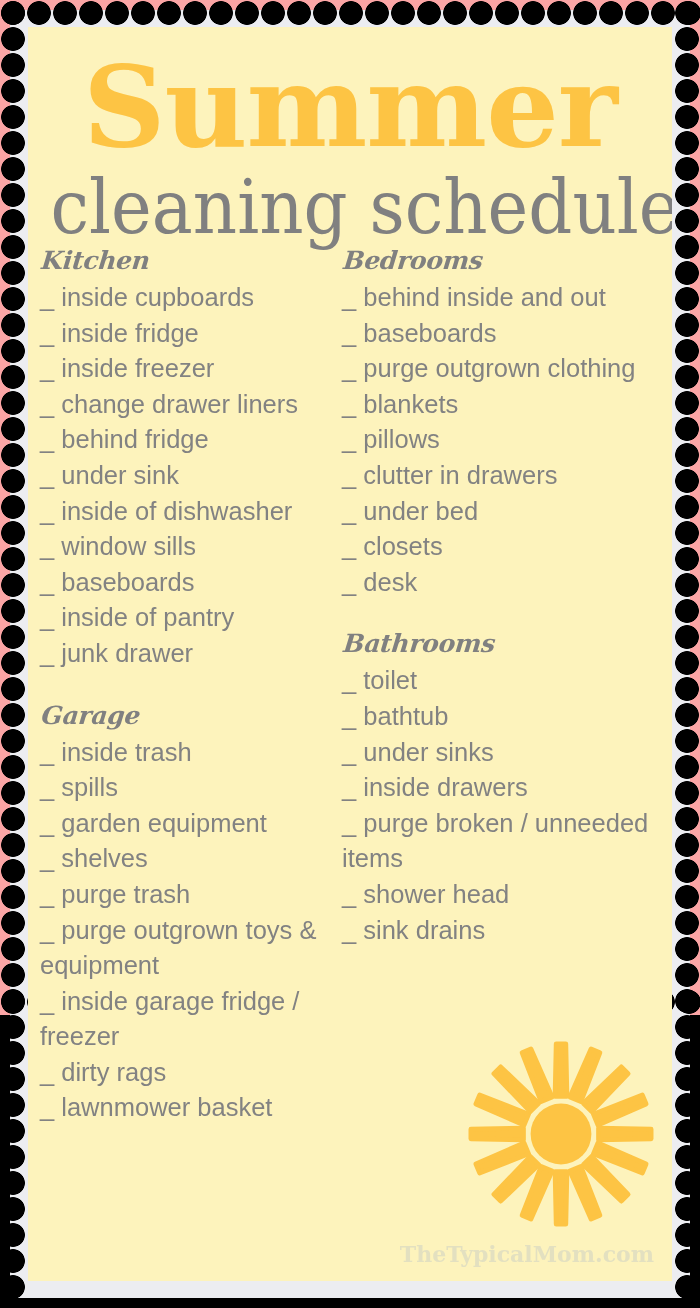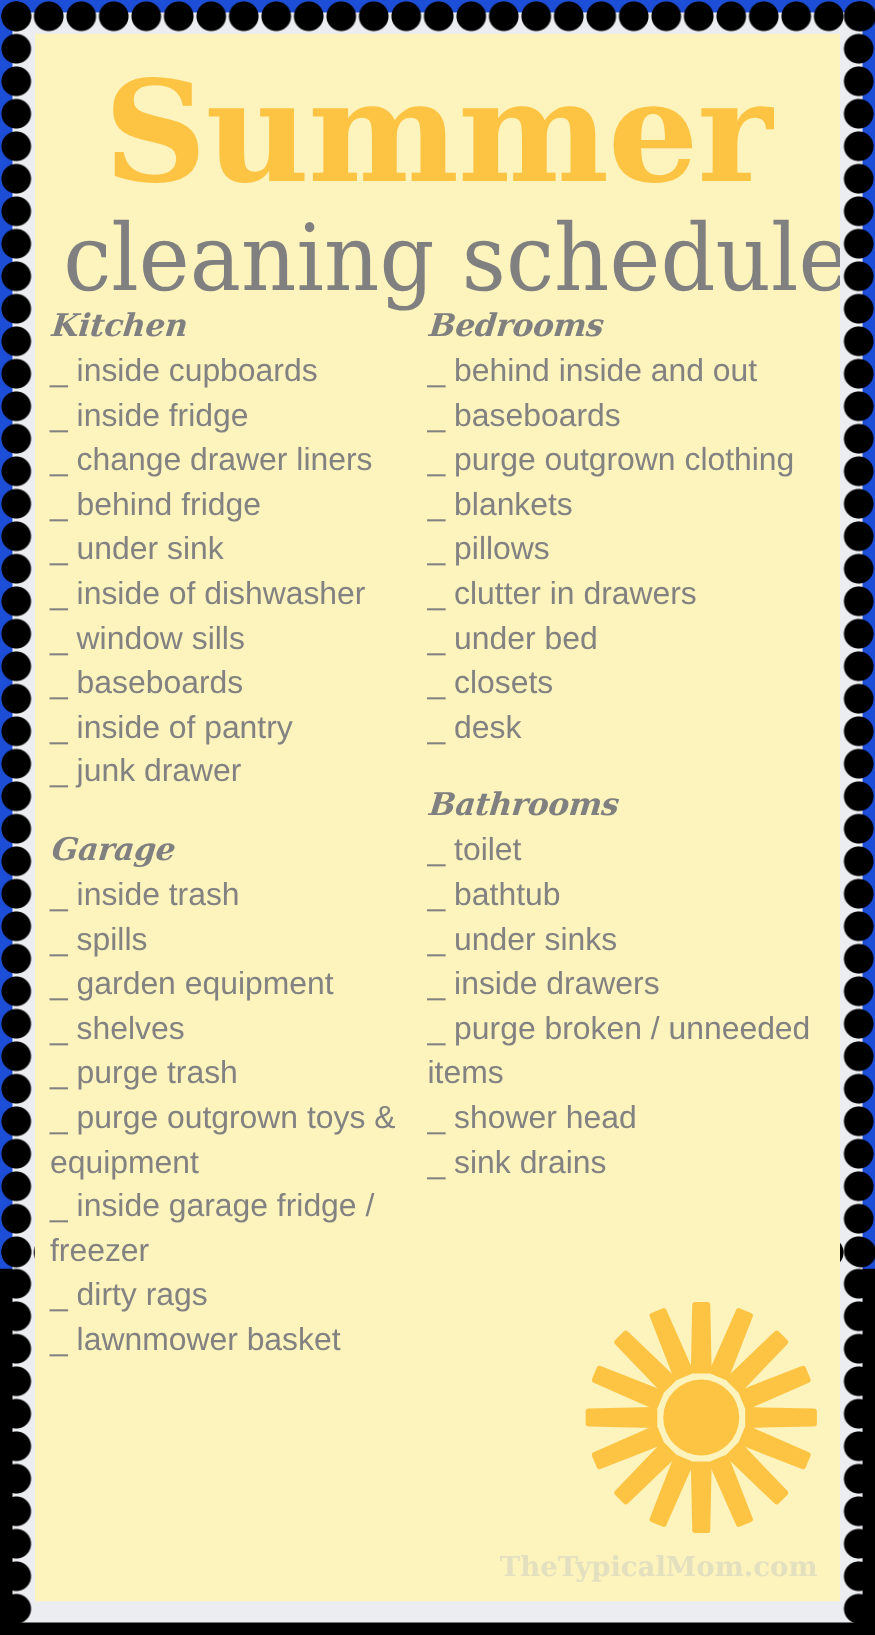--- a/index.html
+++ b/index.html
@@ -12,21 +12,21 @@
     height: 1308px;
     overflow: hidden;
     font-family: "Liberation Sans", sans-serif;
   }
 
   
   #stamp-frame {
     position: relative;
     width: 700px;
     height: 1015px;
-    background: #1d4ed8;
+    background: #fca5a5;
   }
 
   #stamp-border {
     position: absolute;
     left: 10px;
     top: 10px;
     width: 680px;
     height: 1288px;
     background: #ecedf1;
     
@@ -201,20 +201,21 @@
     <div id="title-block">
       <span id="title-main">Summer</span>
       <span id="title-sub">cleaning schedule</span>
     </div>
 
     <div id="columns">
       <div class="column" id="column-left">
           <div class="section"><div class="section-heading">Kitchen</div><ul class="section-list">
               <li class="list-item"><span class="tick">_</span><span> inside cupboards</span></li>
               <li class="list-item"><span class="tick">_</span><span> inside fridge</span></li>
+              <li class="list-item"><span class="tick">_</span><span> inside freezer</span></li>
               <li class="list-item"><span class="tick">_</span><span> change drawer liners</span></li>
               <li class="list-item"><span class="tick">_</span><span> behind fridge</span></li>
               <li class="list-item"><span class="tick">_</span><span> under sink</span></li>
               <li class="list-item"><span class="tick">_</span><span> inside of dishwasher</span></li>
               <li class="list-item"><span class="tick">_</span><span> window sills</span></li>
               <li class="list-item"><span class="tick">_</span><span> baseboards</span></li>
               <li class="list-item"><span class="tick">_</span><span> inside of pantry</span></li>
               <li class="list-item"><span class="tick">_</span><span> junk drawer</span></li>
             </ul></div>
           <div class="section"><div class="section-heading">Garage</div><ul class="section-list">

